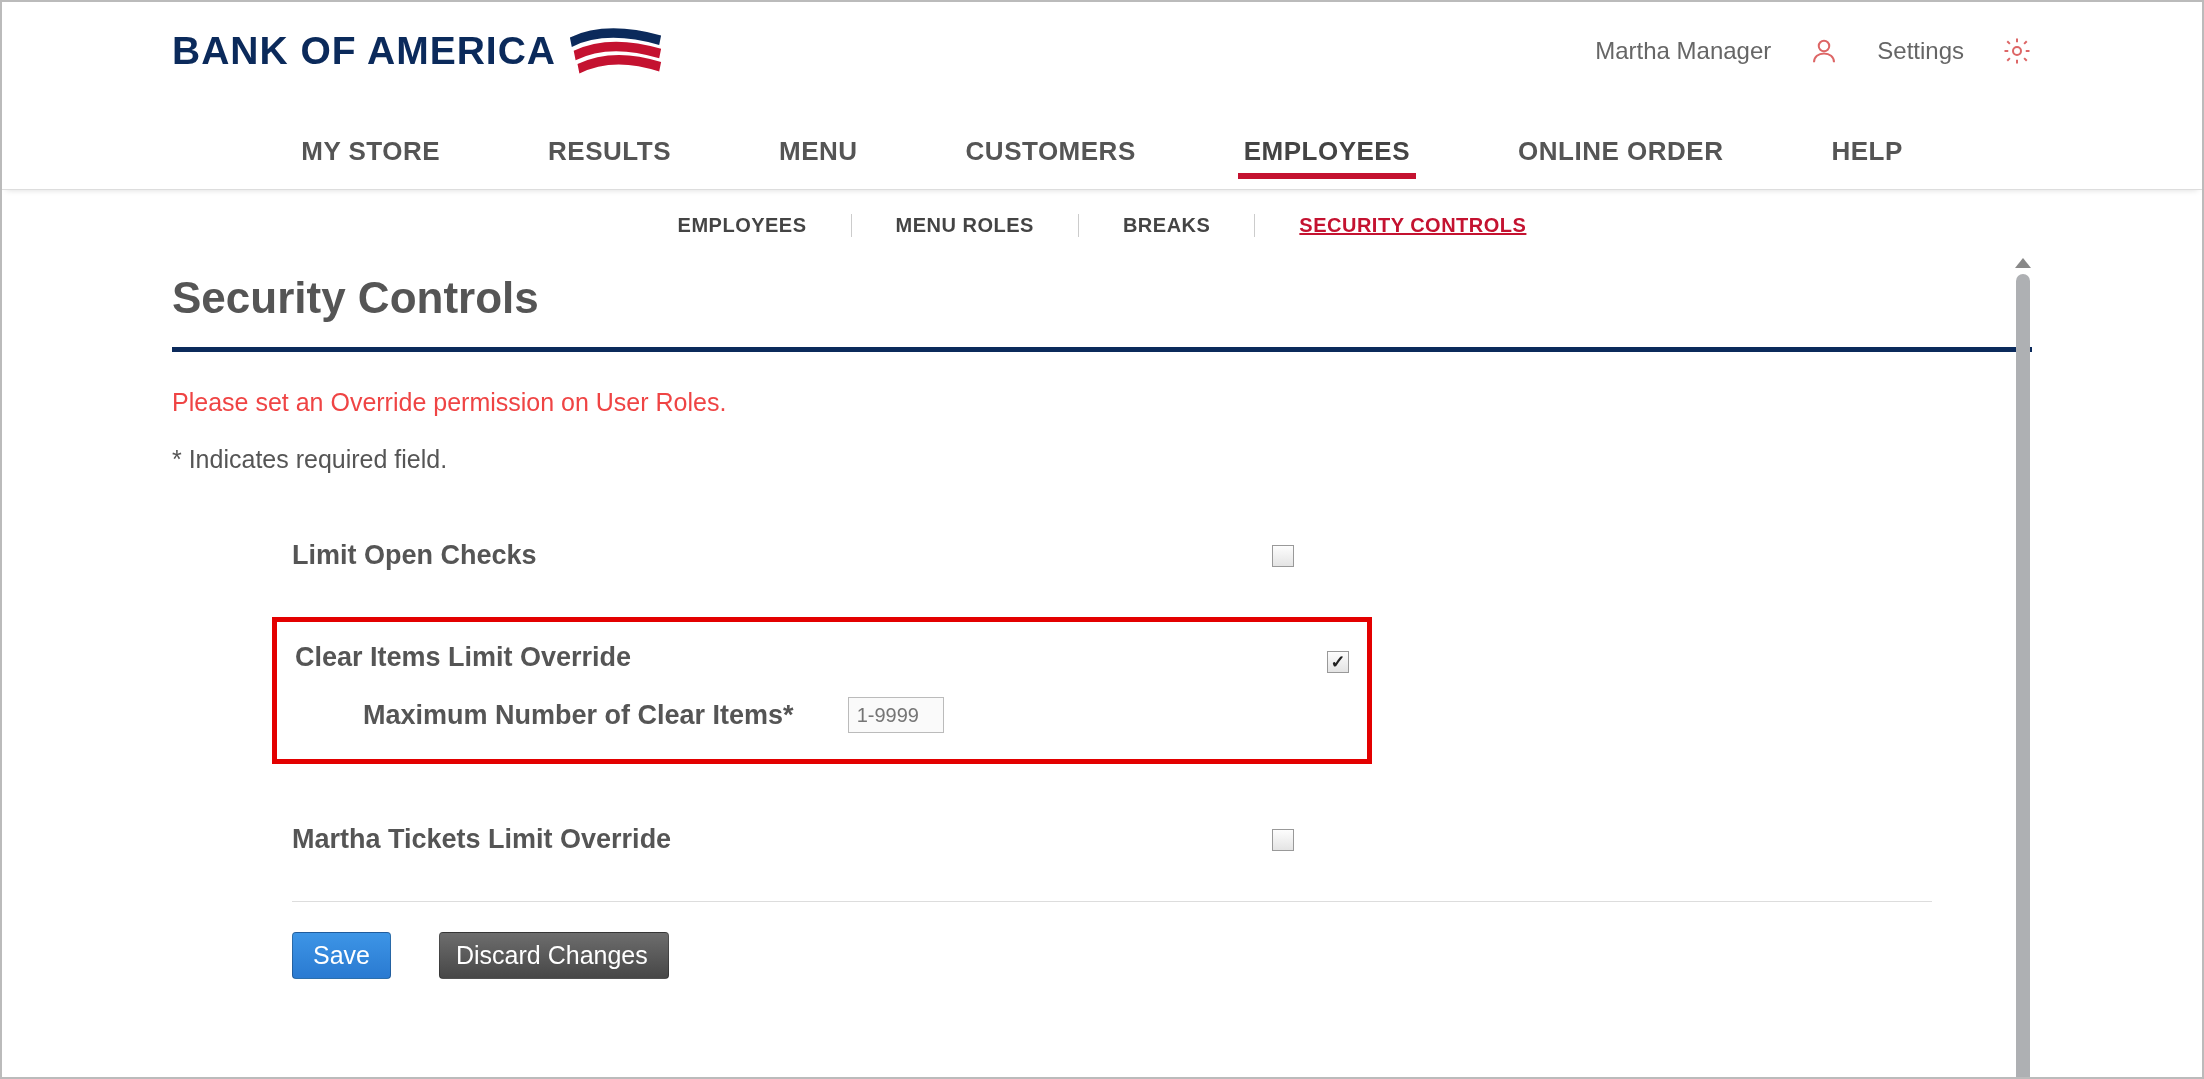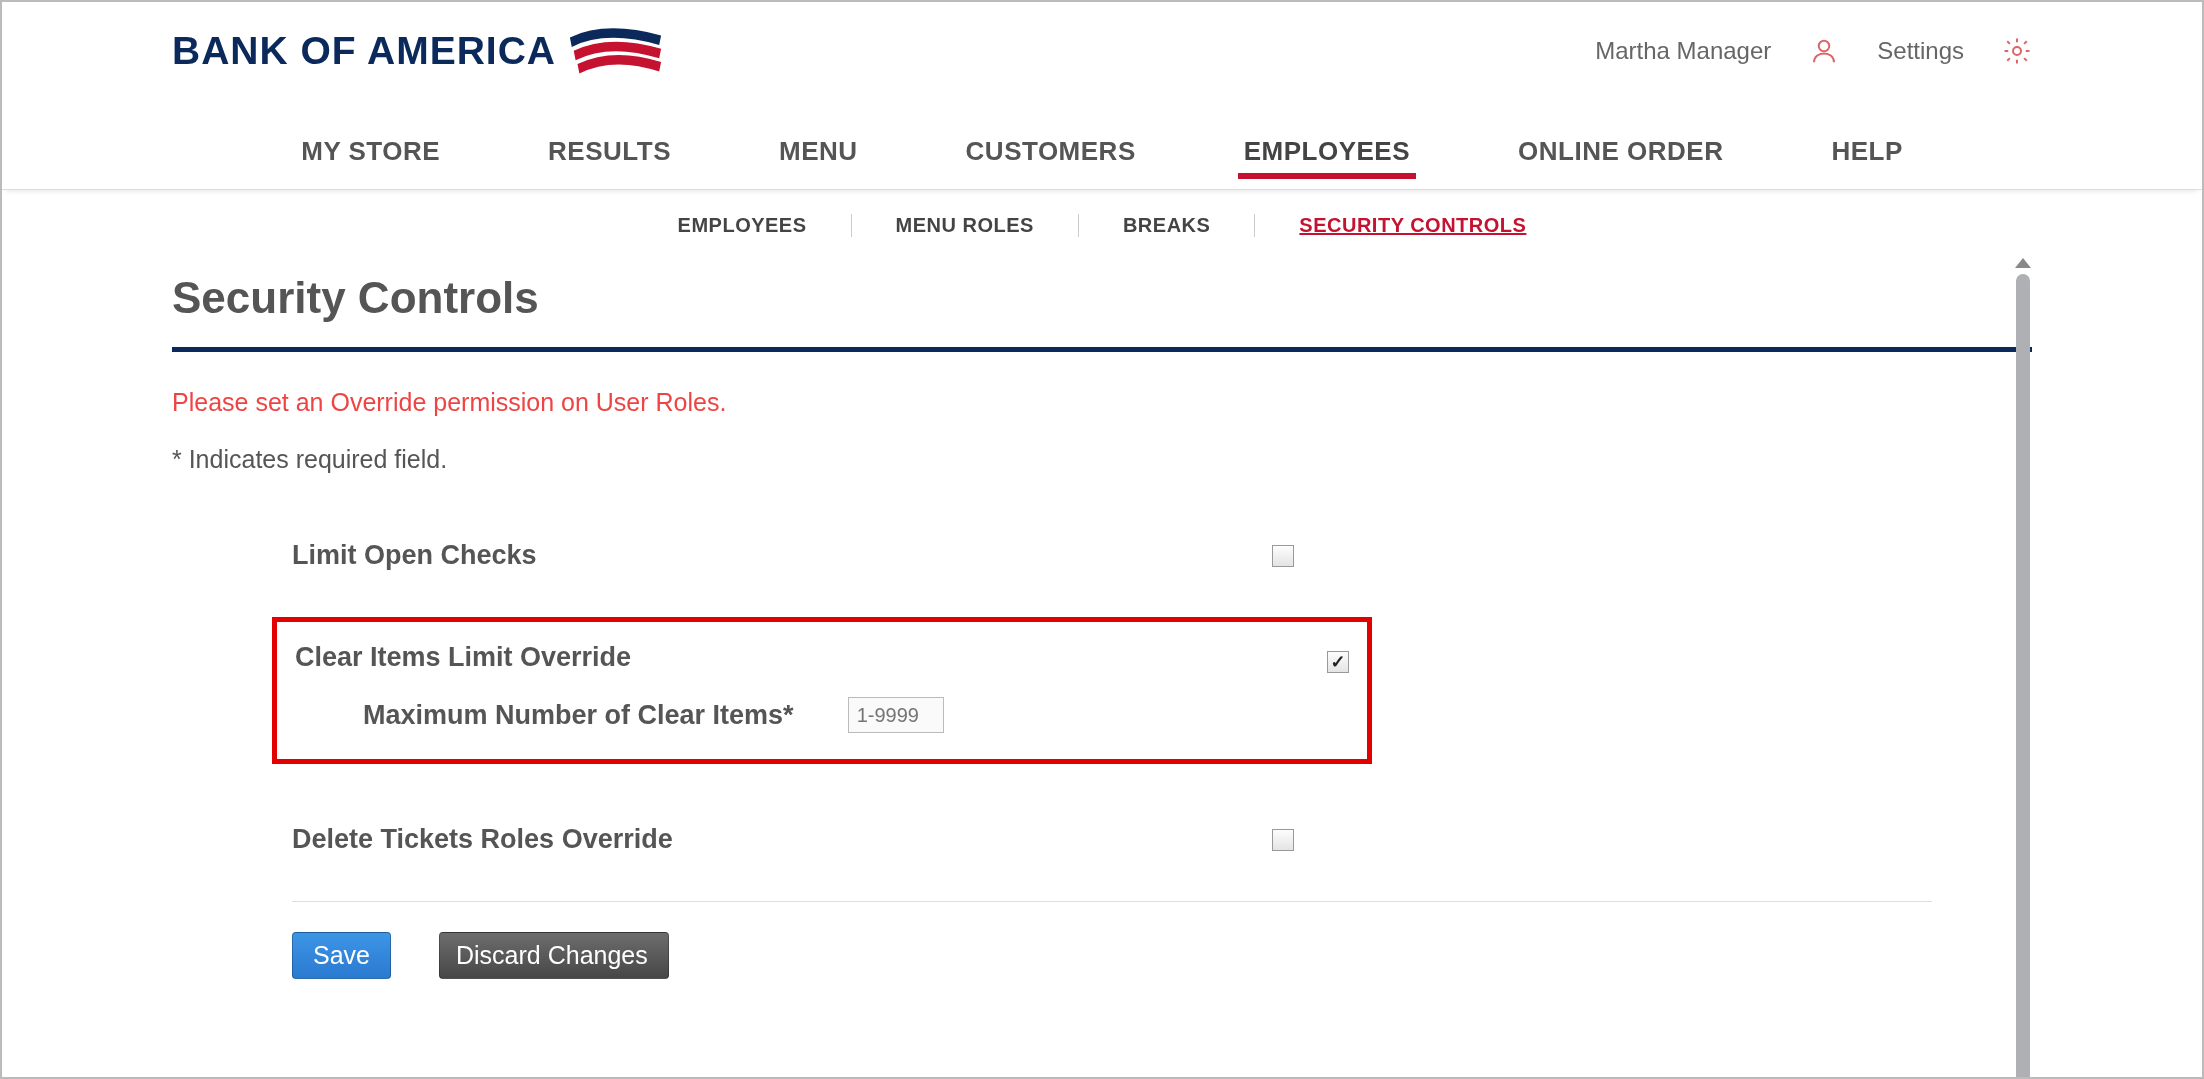--- a/index.html
+++ b/index.html
@@ -320,21 +320,21 @@
           <span class="lbl">Clear Items Limit Override</span>
           <span class="cbox checked"></span>
         </div>
         <div class="sub-row">
           <span class="sublbl">Maximum Number of Clear Items*</span>
           <input class="num-input" type="text" placeholder="1-9999" style="">
         </div>
       </div>
 
       <div class="form-row">
-        <span class="lbl">Delete Tickets Roles Override</span>
+        <span class="lbl">Martha Tickets Limit Override</span>
         <span class="cbox"></span>
       </div>
 
       <div class="divider"></div>
 
       <div class="btn-row">
         <button class="btn btn-primary">Save</button>
         <button class="btn btn-secondary">Discard Changes</button>
       </div>
 

